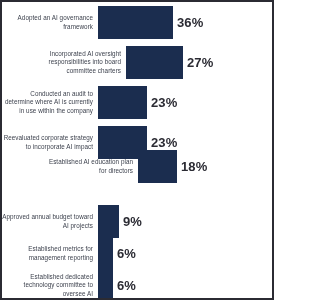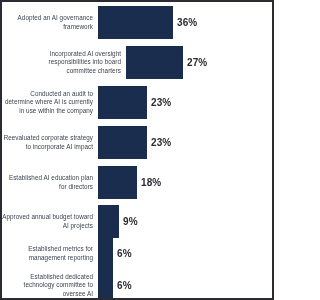--- a/index.html
+++ b/index.html
@@ -55,21 +55,21 @@
     flex-direction: row;
     align-items: center;
     height: 100%;
   }
   .bar {
     background: #1b2d4f;
     height: 100%;
     flex: 0 0 auto;
   }
   .bar-value {
-    font-size: 10px;
+    font-size: 13px;
     font-weight: bold;
     color: #2b2b33;
     padding-left: 4px;
     white-space: nowrap;
     letter-spacing: 0.1px;
   }
 </style>
 </head>
 <body>
 
@@ -96,21 +96,21 @@
           <div class="bar-value">23%</div>
         </div>
       </div>
       <div class="bar-row" style="top: 124px; height: 33px;">
         <div class="cat-label">Reevaluated corporate strategy to incorporate AI impact</div>
         <div class="bar-wrap">
           <div class="bar" style="width: 49px; background: rgb(27, 45, 79);"></div>
           <div class="bar-value">23%</div>
         </div>
       </div>
-      <div class="bar-row" style="top: 164px; height: 33px;">
+      <div class="bar-row" style="top: 148px; height: 33px; padding-left: 40px;">
         <div class="cat-label">Established AI education plan for directors</div>
         <div class="bar-wrap">
           <div class="bar" style="width: 39px; background: rgb(27, 45, 79);"></div>
           <div class="bar-value">18%</div>
         </div>
       </div>
       <div class="bar-row" style="top: 203px; height: 33px;">
         <div class="cat-label">Approved annual budget toward AI projects</div>
         <div class="bar-wrap">
           <div class="bar" style="width: 21px; background: rgb(27, 45, 79);"></div>

